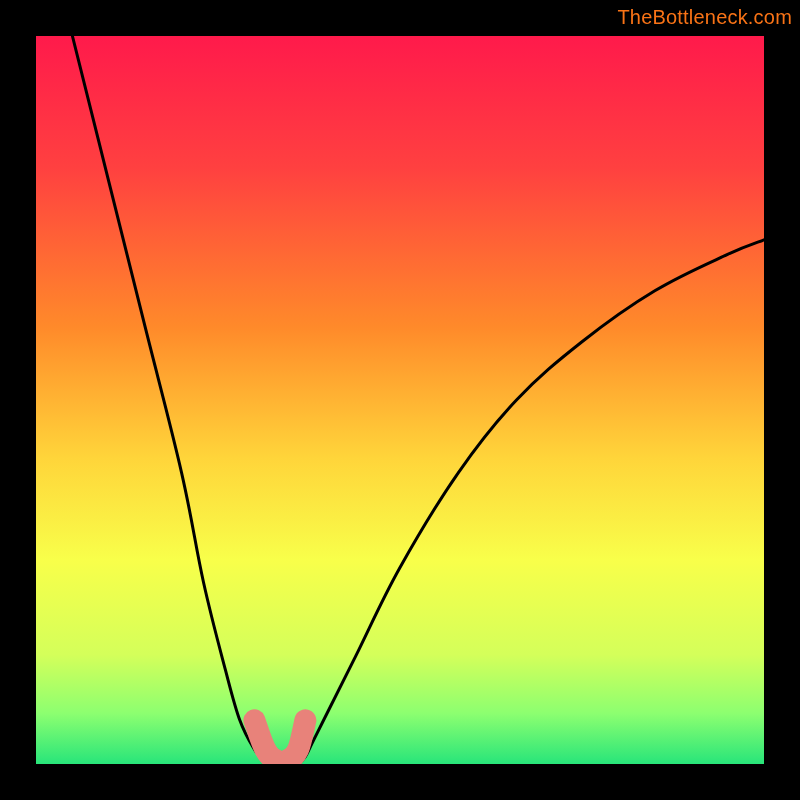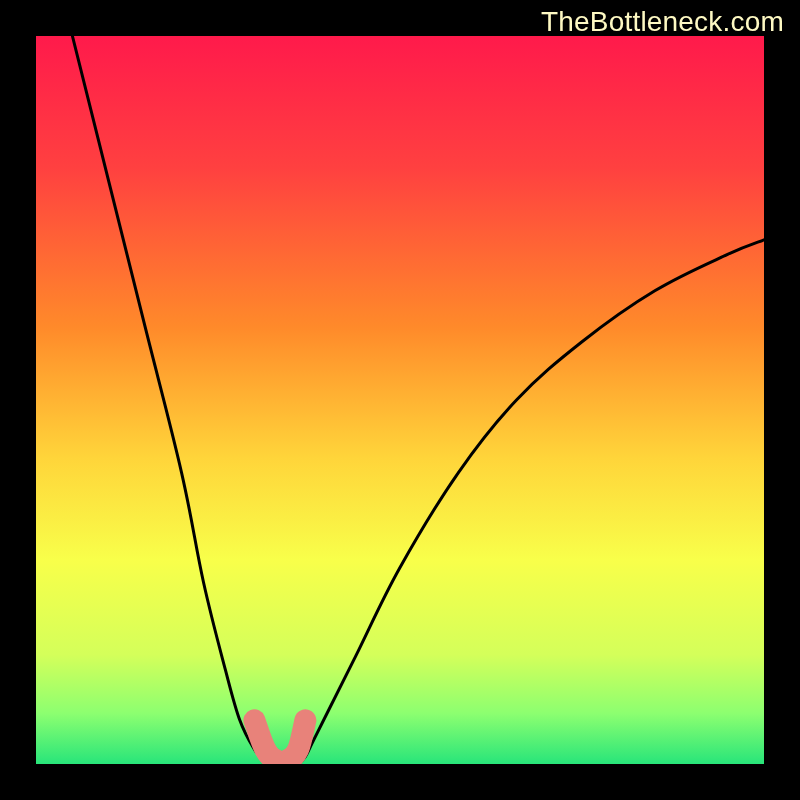--- a/index.html
+++ b/index.html
@@ -21,24 +21,24 @@
     position: absolute;
     top: 36px;
     left: 36px;
     width: 728px;
     height: 728px;
     overflow: hidden;
   }
   .watermark {
     position: absolute;
     top: 6px;
-    right: 16px;
-    font-size: 28px;
+    right: 8px;
+    font-size: 20px;
     font-weight: 500;
-    color: #fef9c3;
+    color: #f97316;
     letter-spacing: 0.2px;
     user-select: none;
   }
   svg { display: block; }
 </style>
 </head>
 <body>
 
 <div class="frame">
   <div class="watermark">TheBottleneck.com</div>

